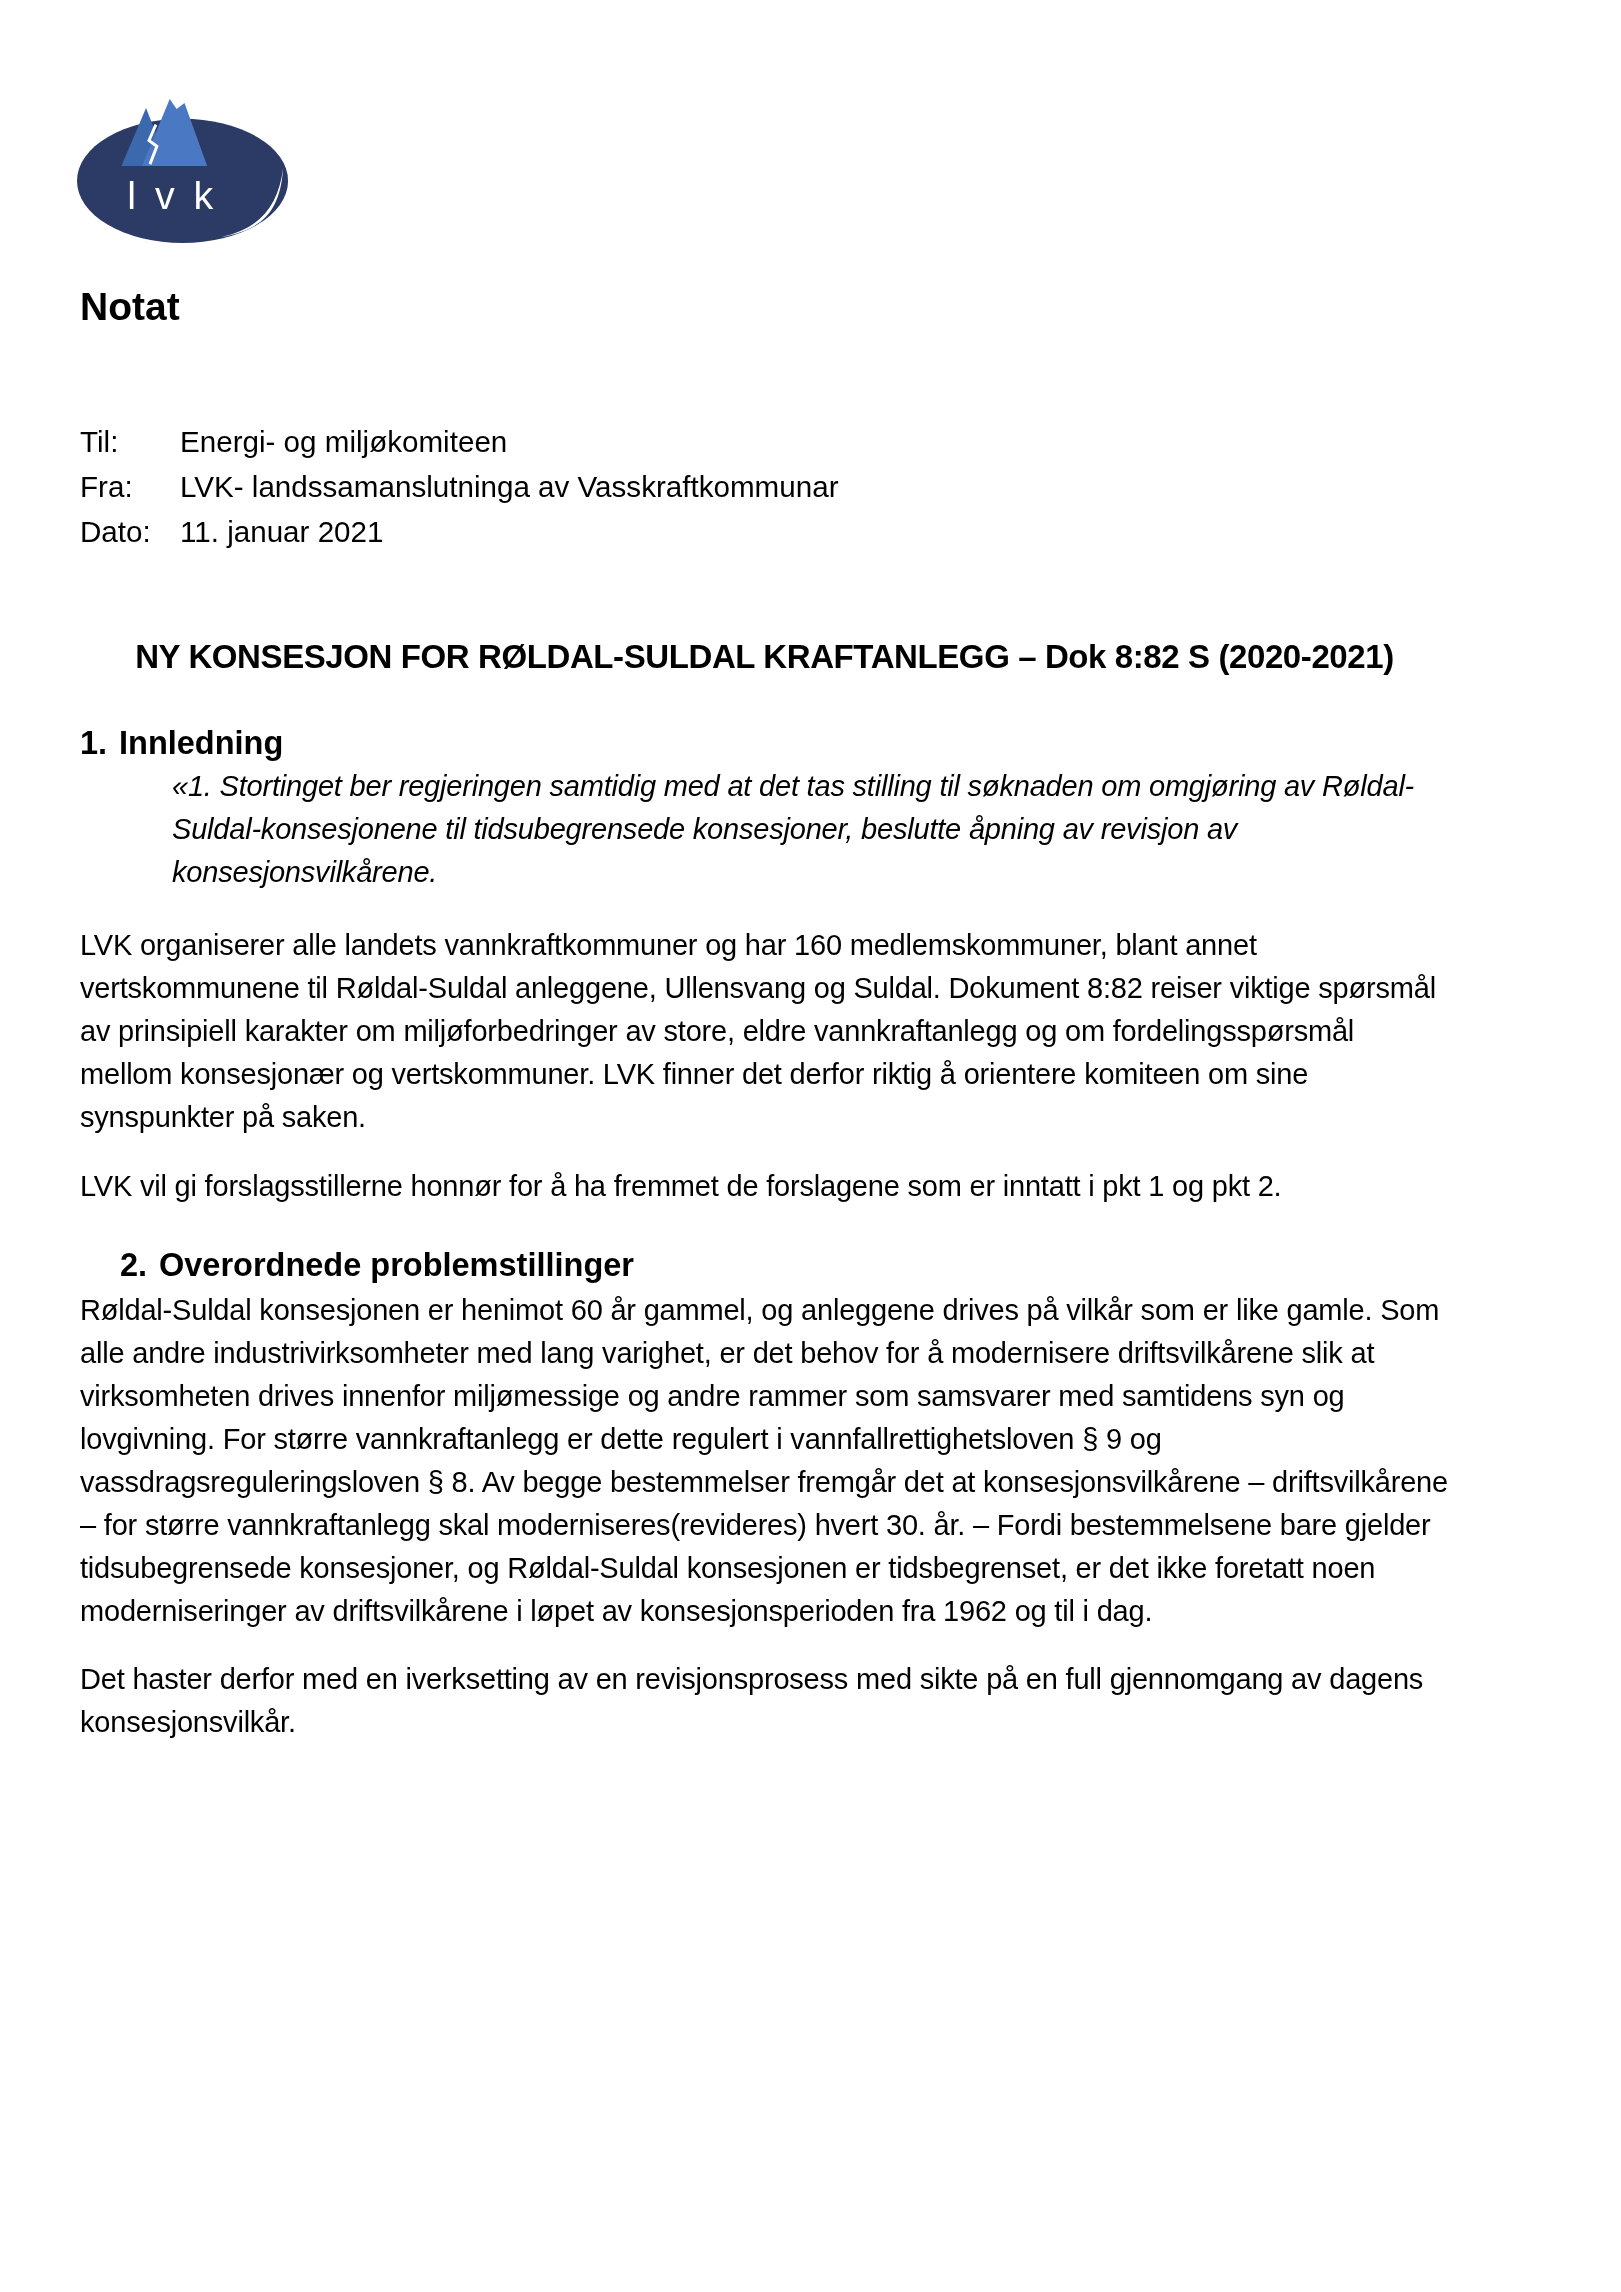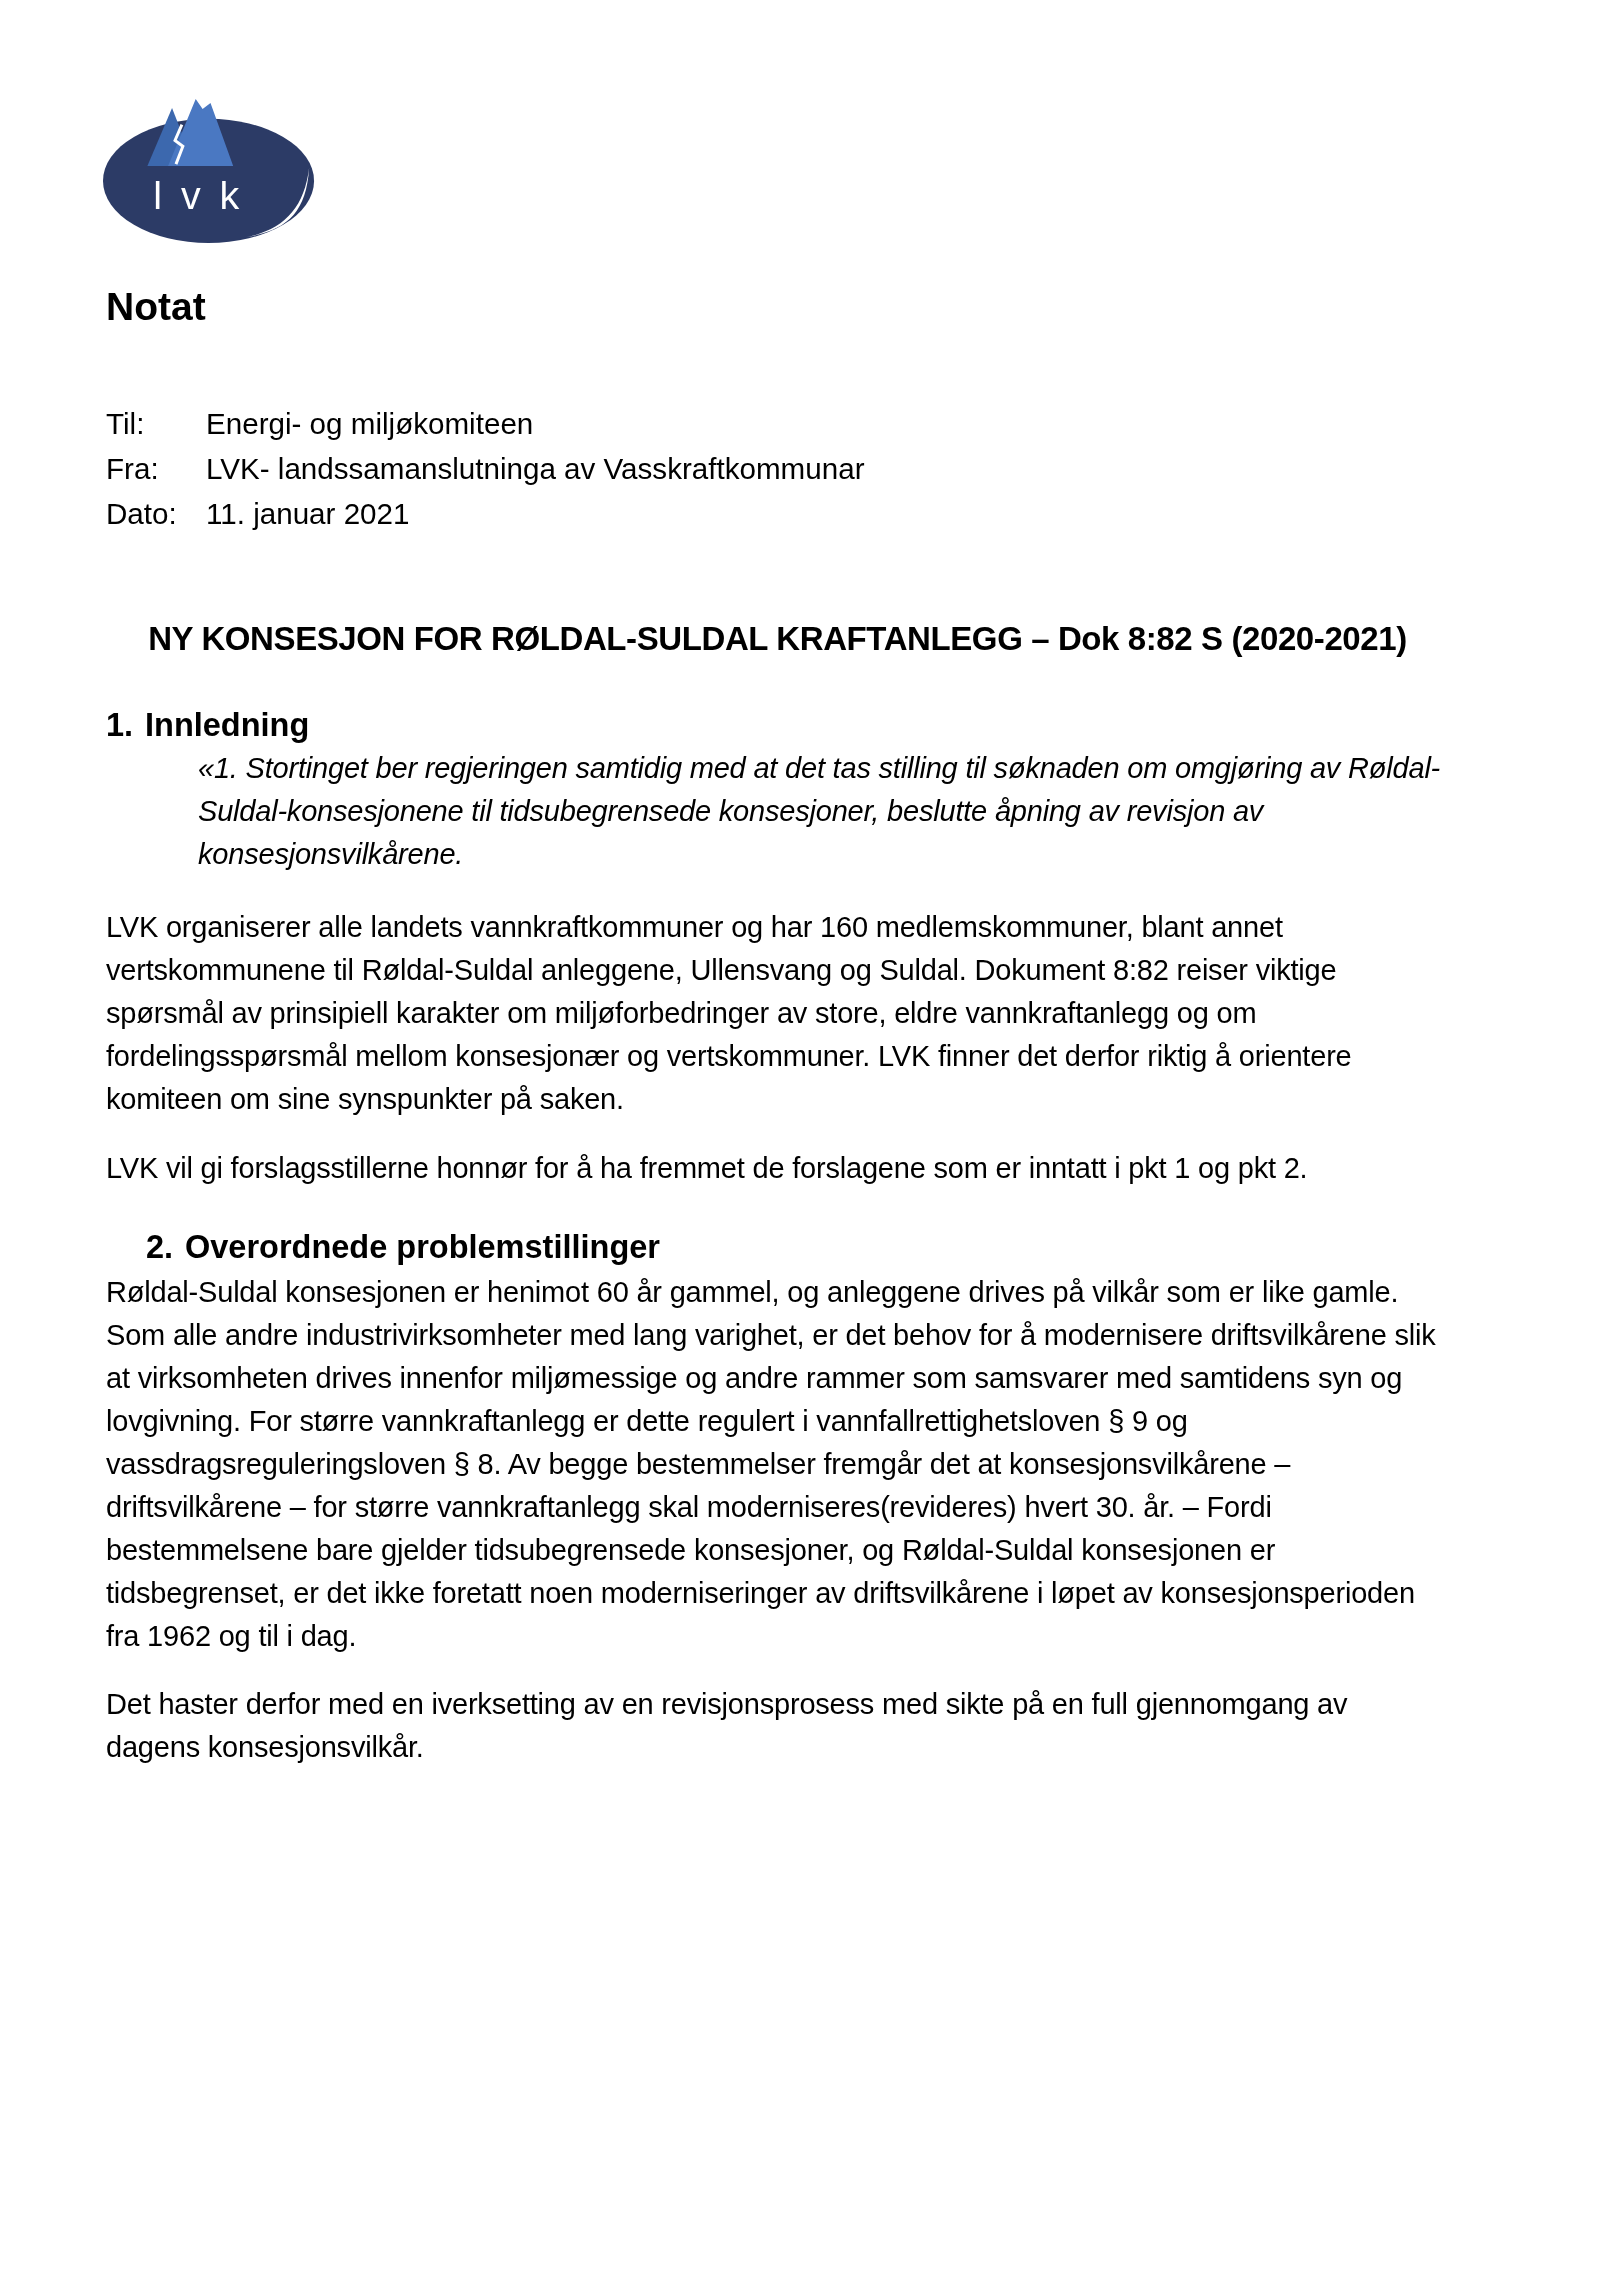--- a/index.html
+++ b/index.html
@@ -2,27 +2,27 @@
 <html><head>
 <meta charset="utf-8">
 <style>
   html,body{margin:0;padding:0;}
   body{
     width:1621px;height:2292px;background:#ffffff;color:#000000;
     font-family:"Liberation Sans",sans-serif;overflow:hidden;
   }
   .page{
     box-sizing:border-box;width:1621px;height:2292px;
-    padding:99px 172px 0 106px;position:relative;background:#ffffff;
+    padding:99px 172px 0 80px;position:relative;background:#ffffff;
   }
   .logo-svg{display:block;width:215px;height:146px;margin-left:-3px;}
   .doc-label{
     font-size:39px;font-weight:bold;margin:41px 0 0 0;line-height:1.1;
   }
-  .meta{margin-top:72px;font-size:29.6px;line-height:45px;}
+  .meta{margin-top:90px;font-size:29.6px;line-height:45px;}
   .meta-row{display:flex;}
   .meta-label{flex:0 0 100px;width:100px;}
   .meta-value{flex:1;}
   .title{
     font-size:33px;font-weight:bold;margin:83px 0 0 0;line-height:1.2;
     letter-spacing:-0.4px;white-space:nowrap;text-align:center;
   }
   .section-heading{
     font-size:32.5px;font-weight:bold;line-height:44px;margin:0;
   }

